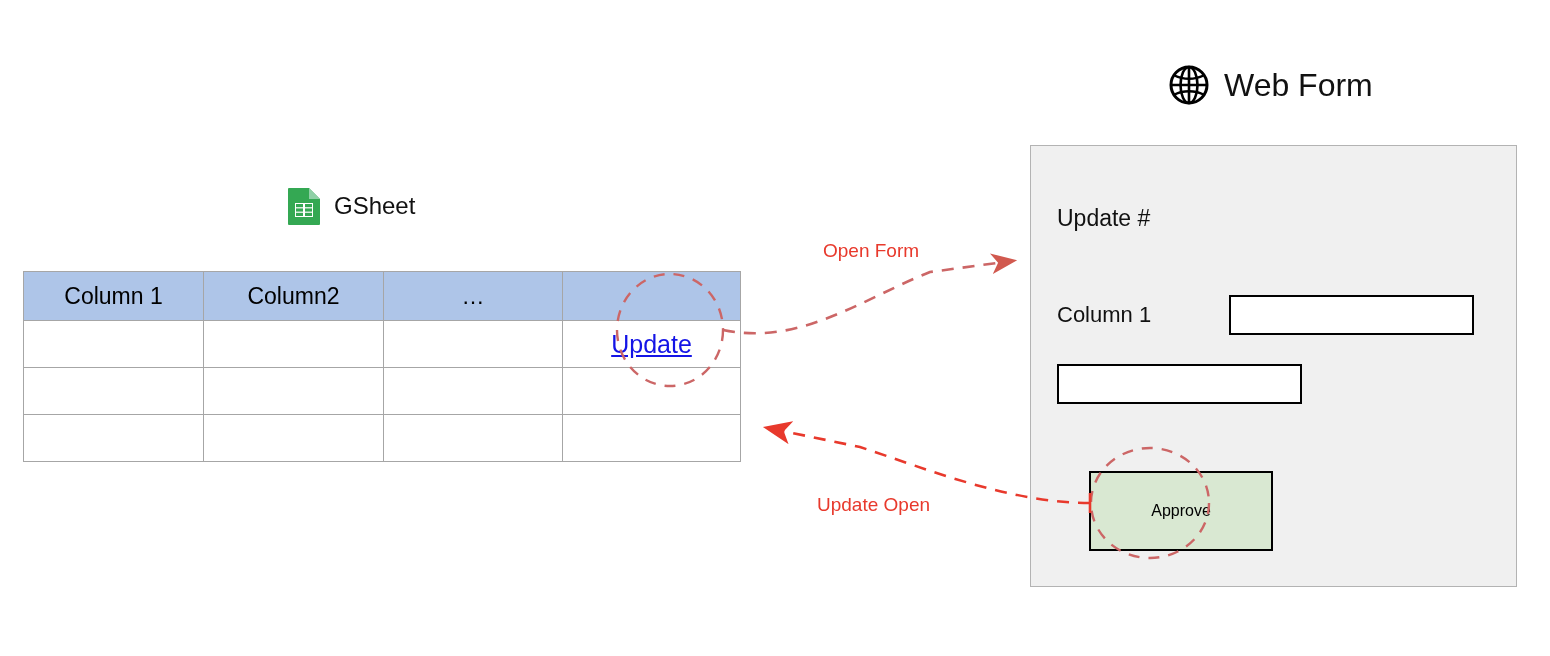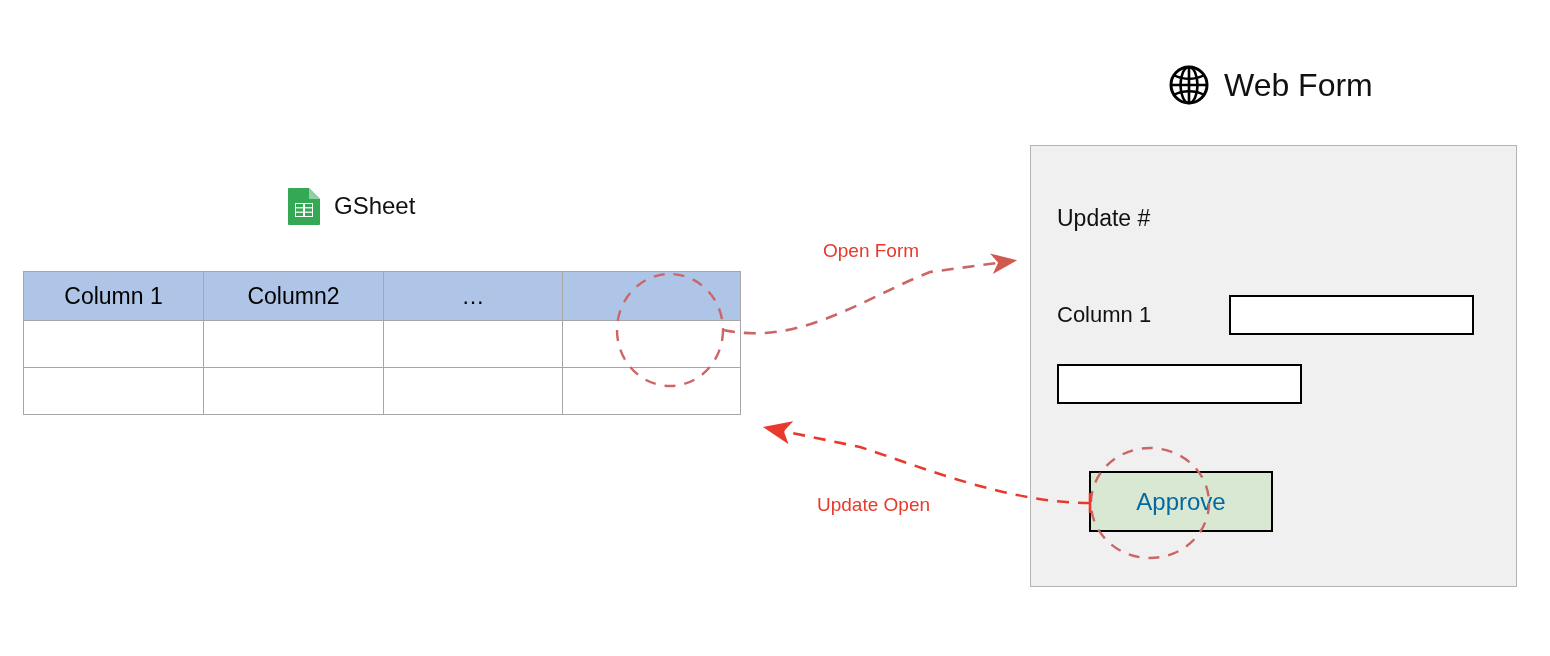--- a/index.html
+++ b/index.html
@@ -120,28 +120,28 @@
     height: 40px;
     background: #ffffff;
     border: 2px solid #000000;
     box-sizing: border-box;
   }
   #form-row-1 { top: 148px; }
   #form-row-2 { top: 217px; }
 
   .form-btn {
     position: absolute;
-    height: 61px;
+    height: 80px;
     border: 2px solid #000000;
     box-sizing: border-box;
     display: flex;
     align-items: center;
     justify-content: center;
-    font-size: 24px;
-    color: #0369a1;
+    font-size: 16px;
+    color: #000000;
     cursor: pointer;
   }
   #btn-approve {
     left: 58px; top: 325px;
     width: 184px;
     background: #d9e8d2;
   }
   #btn-reject {
     left: 267px; top: 325px;
     width: 182px;
@@ -201,20 +201,28 @@
       <tr class="header-row">
         <td>Column 1</td>
         <td>Column2</td>
         <td>…</td>
         <td></td>
       </tr>
       <tr>
         <td></td>
         <td></td>
         <td></td>
+        <td>
+          <span class="update-link">Update</span>
+        </td>
+      </tr>
+      <tr>
+        <td></td>
+        <td></td>
+        <td></td>
         <td></td>
       </tr>
       <tr>
         <td></td>
         <td></td>
         <td></td>
         <td></td>
       </tr>
     </tbody>
   </table>

